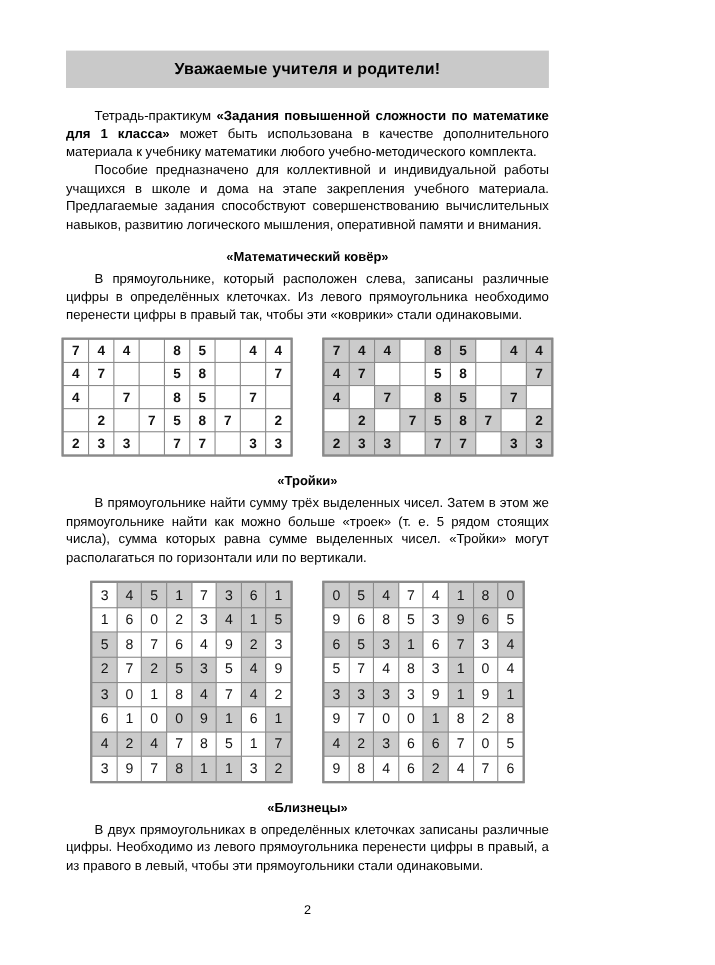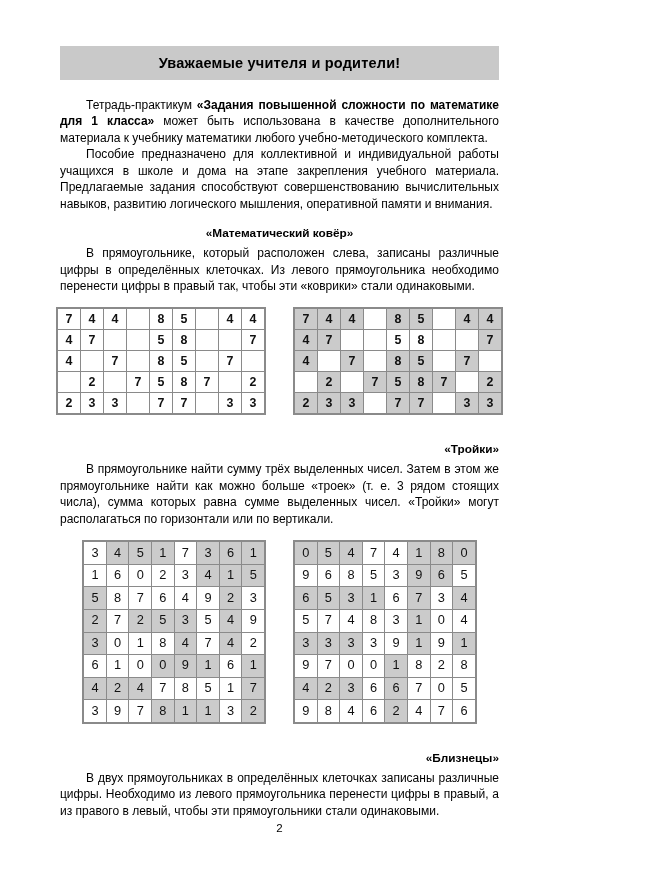--- a/index.html
+++ b/index.html
@@ -49,21 +49,21 @@
   }
   p.first-para { margin-top: 17px; }
   p.tight { margin-top: 0; }
   .b { font-weight: bold; }
   h2.section {
     font-size: 11.8px;
     font-weight: bold;
     text-align: center;
     margin: 14px 0 5px 0;
   }
-  h2.section.tight-top { margin-top: 27px; text-align: right; }
+  h2.section.tight-top { margin-top: 15px; }
   
   .grid-row {
     display: flex;
     justify-content: center;
     gap: 27px;
     margin-top: 13px;
   }
   .grid {
     display: grid;
     background: #8a8a8a;
@@ -212,21 +212,21 @@
         <div class="cell"></div>
         <div class="cell shaded">7</div>
         <div class="cell shaded">7</div>
         <div class="cell"></div>
         <div class="cell shaded">3</div>
         <div class="cell shaded">3</div>
       </div>
   </div>
 
   <h2 class="section tight-top">«Тройки»</h2>
-  <p class="body tight">В прямоугольнике найти сумму трёх выделенных чисел. Затем в этом же прямоугольнике найти как можно больше «троек» (т. е. 3 рядом стоящих числа), сумма которых равна сумме выделенных чисел. «Тройки» могут располагаться по горизонтали или по вертикали.</p>
+  <p class="body tight">В прямоугольнике найти сумму трёх выделенных чисел. Затем в этом же прямоугольнике найти как можно больше «троек» (т. е. 5 рядом стоящих числа), сумма которых равна сумме выделенных чисел. «Тройки» могут располагаться по горизонтали или по вертикали.</p>
 
   <div class="grid-row">
     <div class="grid troiki" id="grid-troiki-left">
         <div class="cell">3</div>
         <div class="cell shaded">4</div>
         <div class="cell shaded">5</div>
         <div class="cell shaded">1</div>
         <div class="cell">7</div>
         <div class="cell shaded">3</div>
         <div class="cell shaded">6</div>

